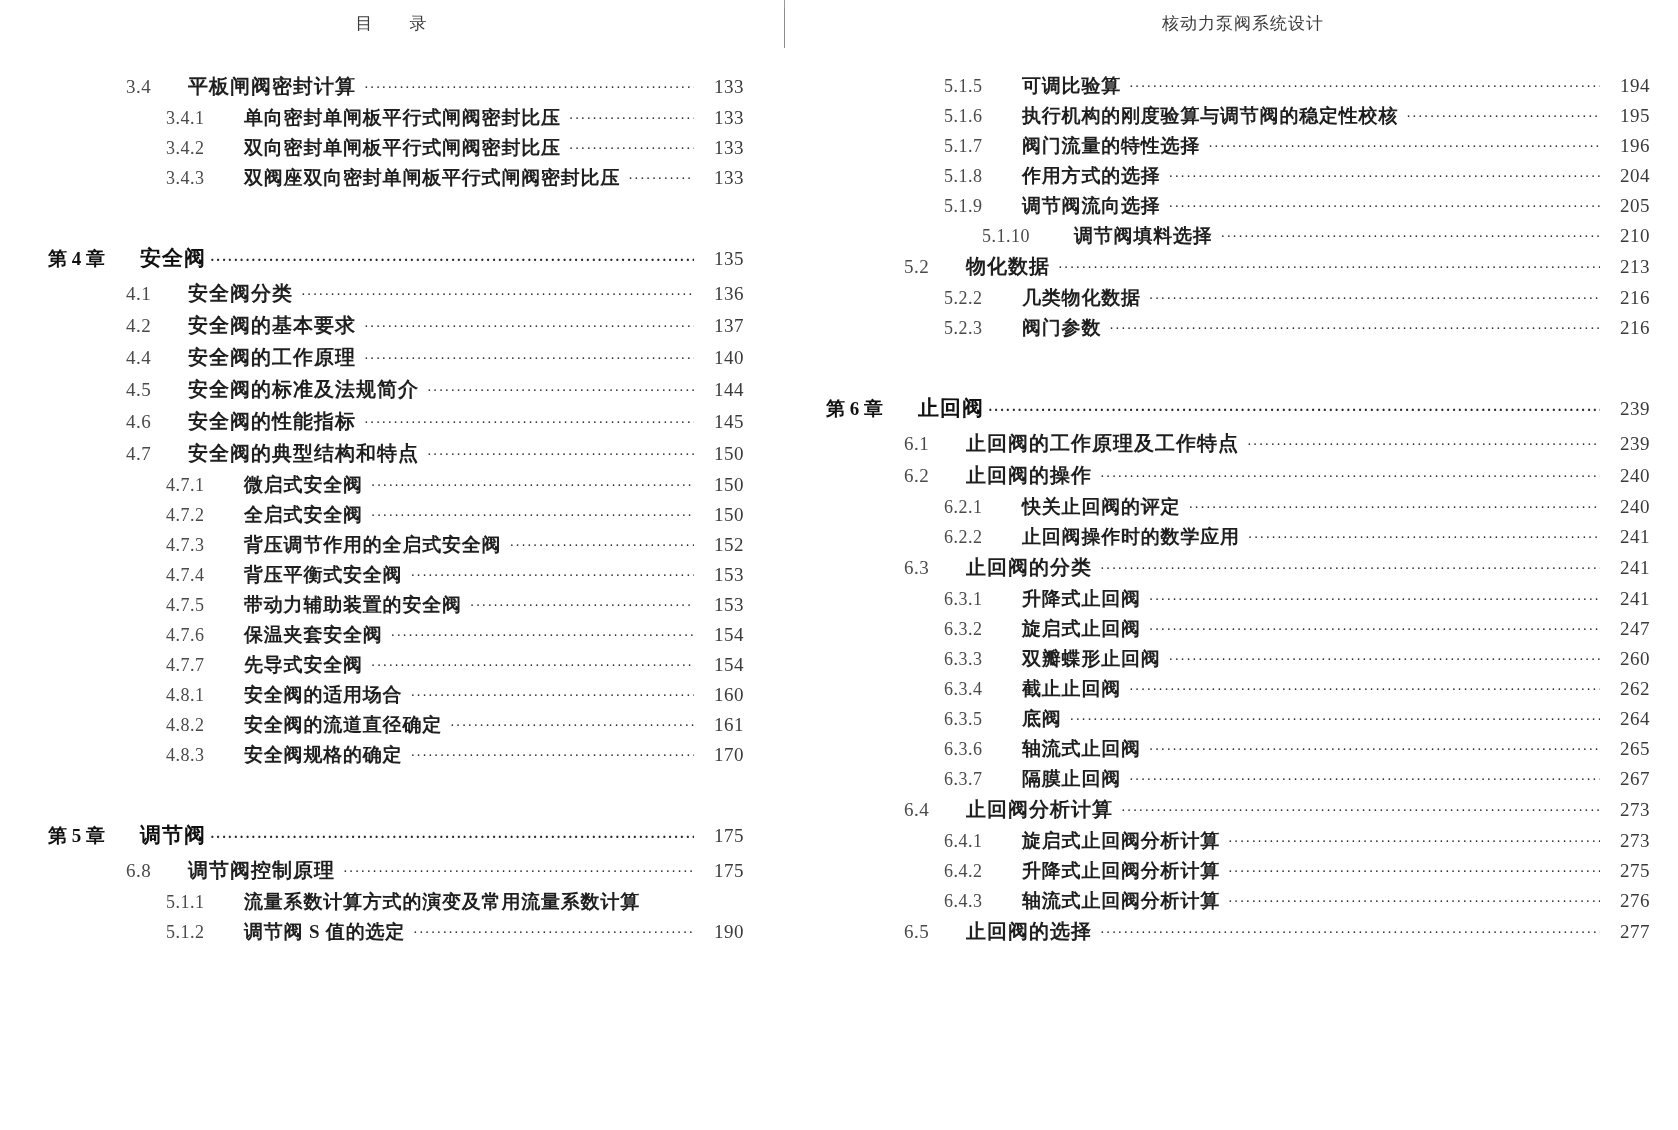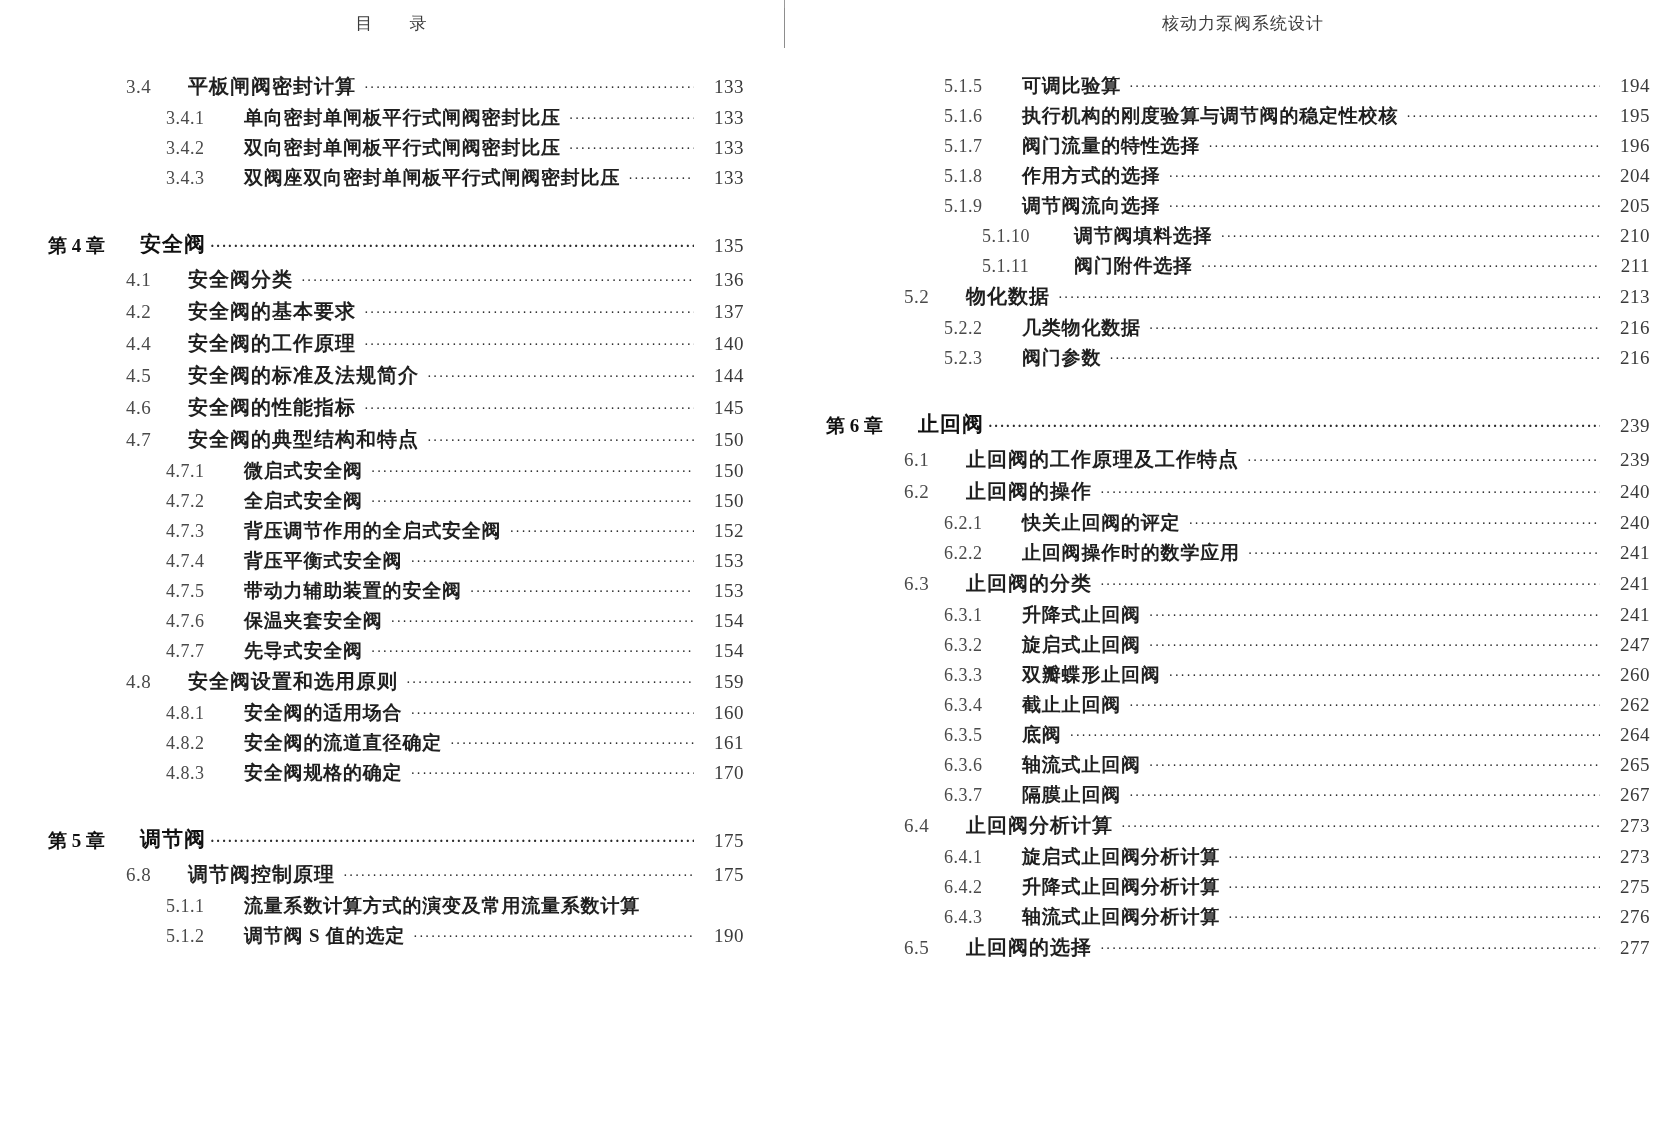--- a/index.html
+++ b/index.html
@@ -57,21 +57,21 @@
   .runhead.right-align { justify-content: center; padding-left: 10px;}
 
   
   .toc {
     padding-top: 30px;
   }
   .toc.right-col { padding-top: 30px; }
 
   .row {
     display: flex;
-    align-items: flex-end;
+    align-items: center;
     line-height: 1.0;
     margin-bottom: 10px;
     white-space: nowrap;
   }
 
   .num {
     flex: 0 0 auto;
     font-family: "Liberation Serif", "DejaVu Serif", serif;
     color: #4a4a4a;
     letter-spacing: 0.5px;
@@ -104,21 +104,21 @@
     text-align: right;
     color: #3a3a3a;
     font-size: 19px;
     letter-spacing: 0.5px;
   }
 
   
   .lvl-chapter {
     font-weight: bold;
     font-size: 20px;
-    margin-top: 10px;
+    margin-top: 24px;
     margin-bottom: 14px;
   }
   .lvl-chapter .num { width: 92px; font-weight: bold; font-size: 19px; color: #111; letter-spacing: 0; }
   .lvl-chapter .title { font-size: 21px; color: #111; letter-spacing: 1px; }
   .lvl-chapter .pg { font-weight: normal; font-size: 19px; }
   .lvl-chapter .leader { margin-left: 4px; }
 
   .lvl-2 {
     font-size: 20px;
     padding-left: 78px;
@@ -269,26 +269,20 @@
           <span class="title">保温夹套安全阀</span>
           <span class="leader"></span>
           <span class="pg pg-w">154</span>
         </div>
         <div class="row lvl-3">
           <span class="num">4.7.7</span>
           <span class="title">先导式安全阀</span>
           <span class="leader"></span>
           <span class="pg pg-w">154</span>
         </div>
-        <div class="row lvl-2">
-          <span class="num">4.8</span>
-          <span class="title">安全阀设置和选用原则</span>
-          <span class="leader"></span>
-          <span class="pg pg-w">159</span>
-        </div>
         <div class="row lvl-3">
           <span class="num">4.8.1</span>
           <span class="title">安全阀的适用场合</span>
           <span class="leader"></span>
           <span class="pg pg-w">160</span>
         </div>
         <div class="row lvl-3">
           <span class="num">4.8.2</span>
           <span class="title">安全阀的流道直径确定</span>
           <span class="leader"></span>
@@ -362,26 +356,20 @@
           <span class="title">调节阀流向选择</span>
           <span class="leader"></span>
           <span class="pg pg-w">205</span>
         </div>
         <div class="row lvl-3 wide">
           <span class="num">5.1.10</span>
           <span class="title">调节阀填料选择</span>
           <span class="leader"></span>
           <span class="pg pg-w">210</span>
         </div>
-        <div class="row lvl-3 wide">
-          <span class="num">5.1.11</span>
-          <span class="title">阀门附件选择</span>
-          <span class="leader"></span>
-          <span class="pg pg-w">211</span>
-        </div>
         <div class="row lvl-2">
           <span class="num">5.2</span>
           <span class="title">物化数据</span>
           <span class="leader"></span>
           <span class="pg pg-w">213</span>
         </div>
         <div class="row lvl-3">
           <span class="num">5.2.2</span>
           <span class="title">几类物化数据</span>
           <span class="leader"></span>

